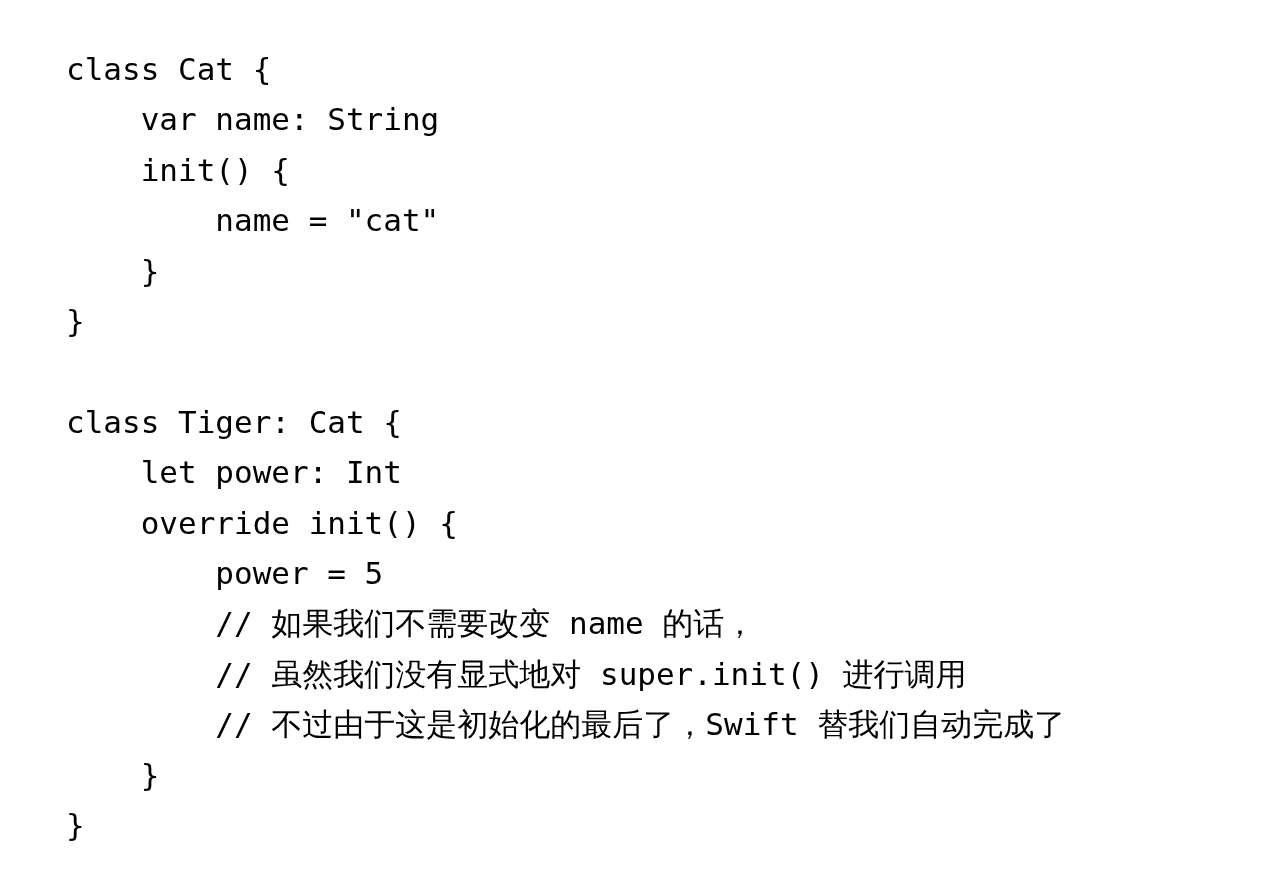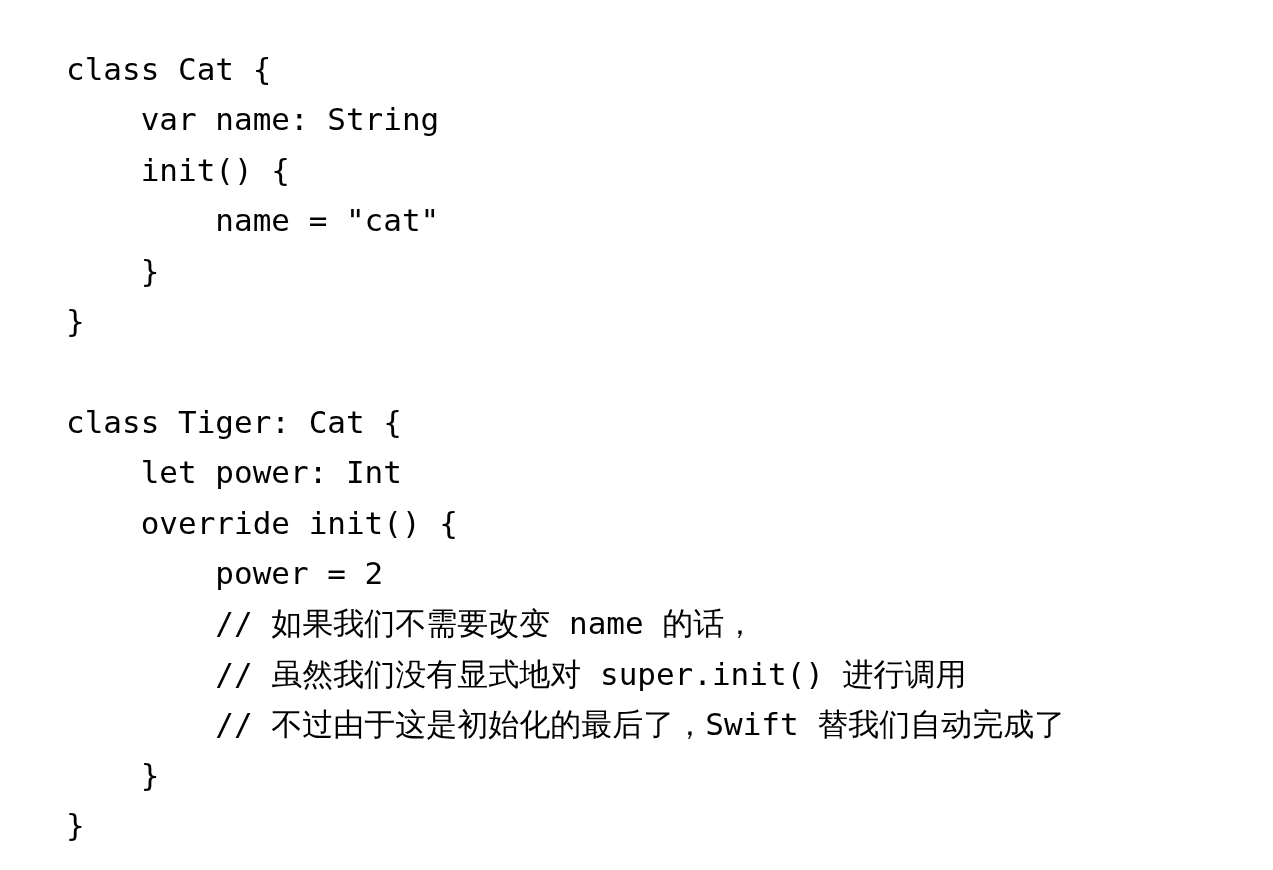--- a/index.html
+++ b/index.html
@@ -43,19 +43,19 @@
 <div class="code-page">
   <pre class="code-block">class Cat {
     var name: String
     init() {
         name = "cat"
     }
 }</pre>
   <pre class="code-block">class Tiger: Cat {
     let power: Int
     override init() {
-        power = 2
+        power = 5
         // 如果我们不需要改变 name 的话，
         // 虽然我们没有显式地对 super.init() 进行调用
         // 不过由于这是初始化的最后了，Swift 替我们自动完成了
     }
 }</pre>
 </div>
 
 </body></html>

